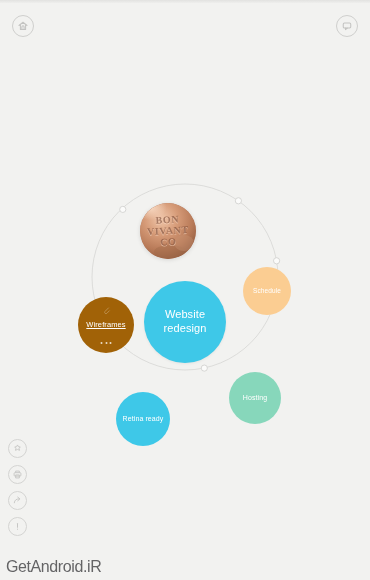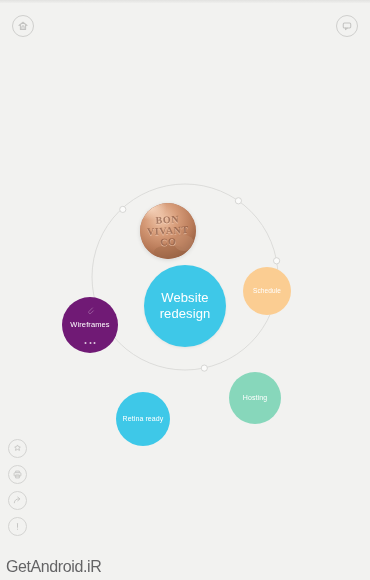--- a/index.html
+++ b/index.html
@@ -85,23 +85,23 @@
 
   .node-label {
     display: block;
     padding: 0 4px;
     letter-spacing: .1px;
   }
 
   
   #node-center {
     width: 82px; height: 82px;
-    left: 144px; top: 220px;
+    left: 144px; top: 236px;
     background: #3ec8e8;
-    font-size: 13px;
+    font-size: 11px;
     box-shadow: 0 1px 3px rgba(0,0,0,.06);
   }
 
   
   #node-photo {
     width: 56px; height: 56px;
     left: 140px; top: 158px;
     overflow: hidden;
     background: #b98064;
     box-shadow: 0 1px 4px rgba(0,0,0,.12);
@@ -133,24 +133,25 @@
     font-size: 7px;
   }
   #node-retina {
     width: 54px; height: 54px;
     left: 116px; top: 347px;
     background: #3ec8e8;
     font-size: 7px;
   }
   #node-wireframes {
     width: 56px; height: 56px;
-    left: 62px; top: 252px;
-    background: #701a75;
+    left: 78px; top: 252px;
+    background: #a16207;
     font-size: 7.5px;
     flex-direction: column;
+    text-decoration: underline;
   }
   #node-wireframes .wf-mark {
     position: absolute;
     top: 8px; left: 50%;
     transform: translateX(-50%);
     opacity: .28;
   }
   #node-wireframes .wf-dots {
     position: absolute;
     bottom: 9px; left: 50%;

